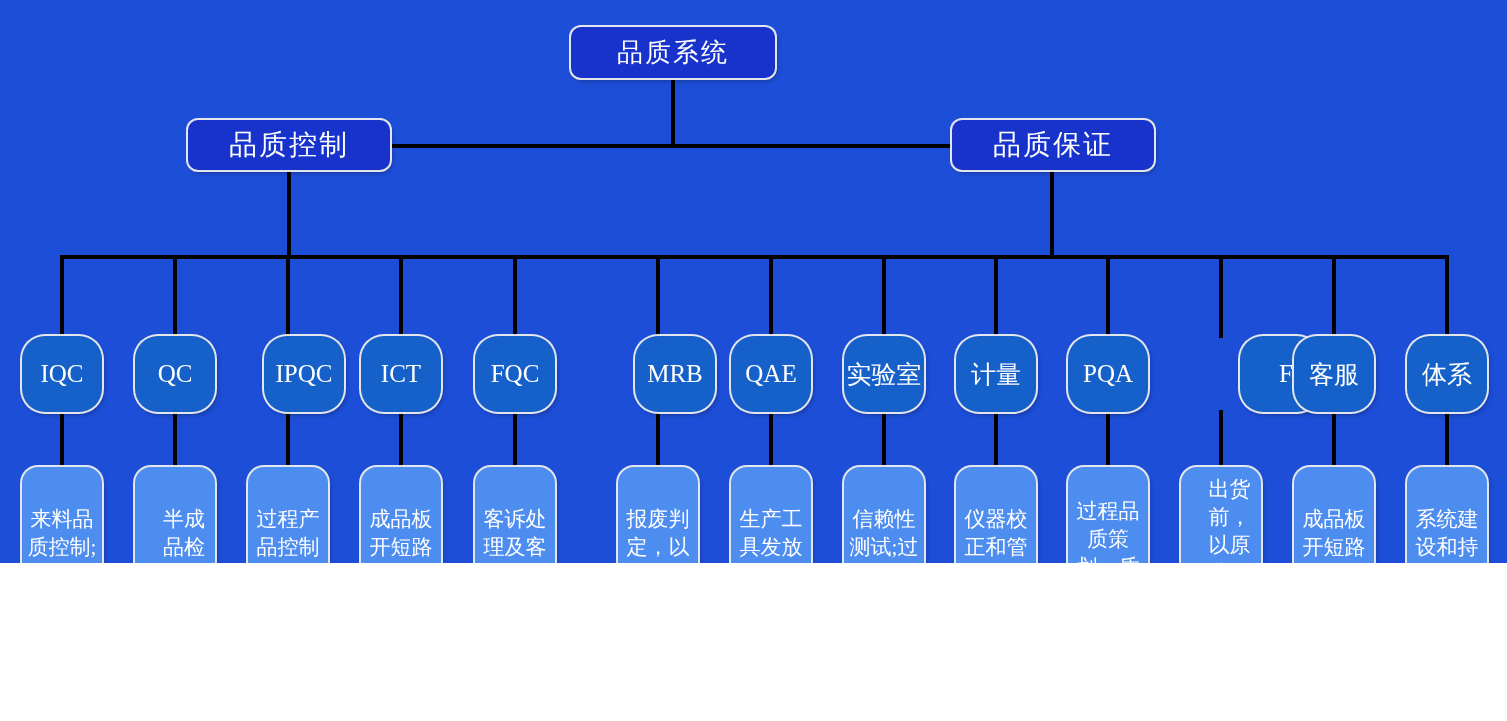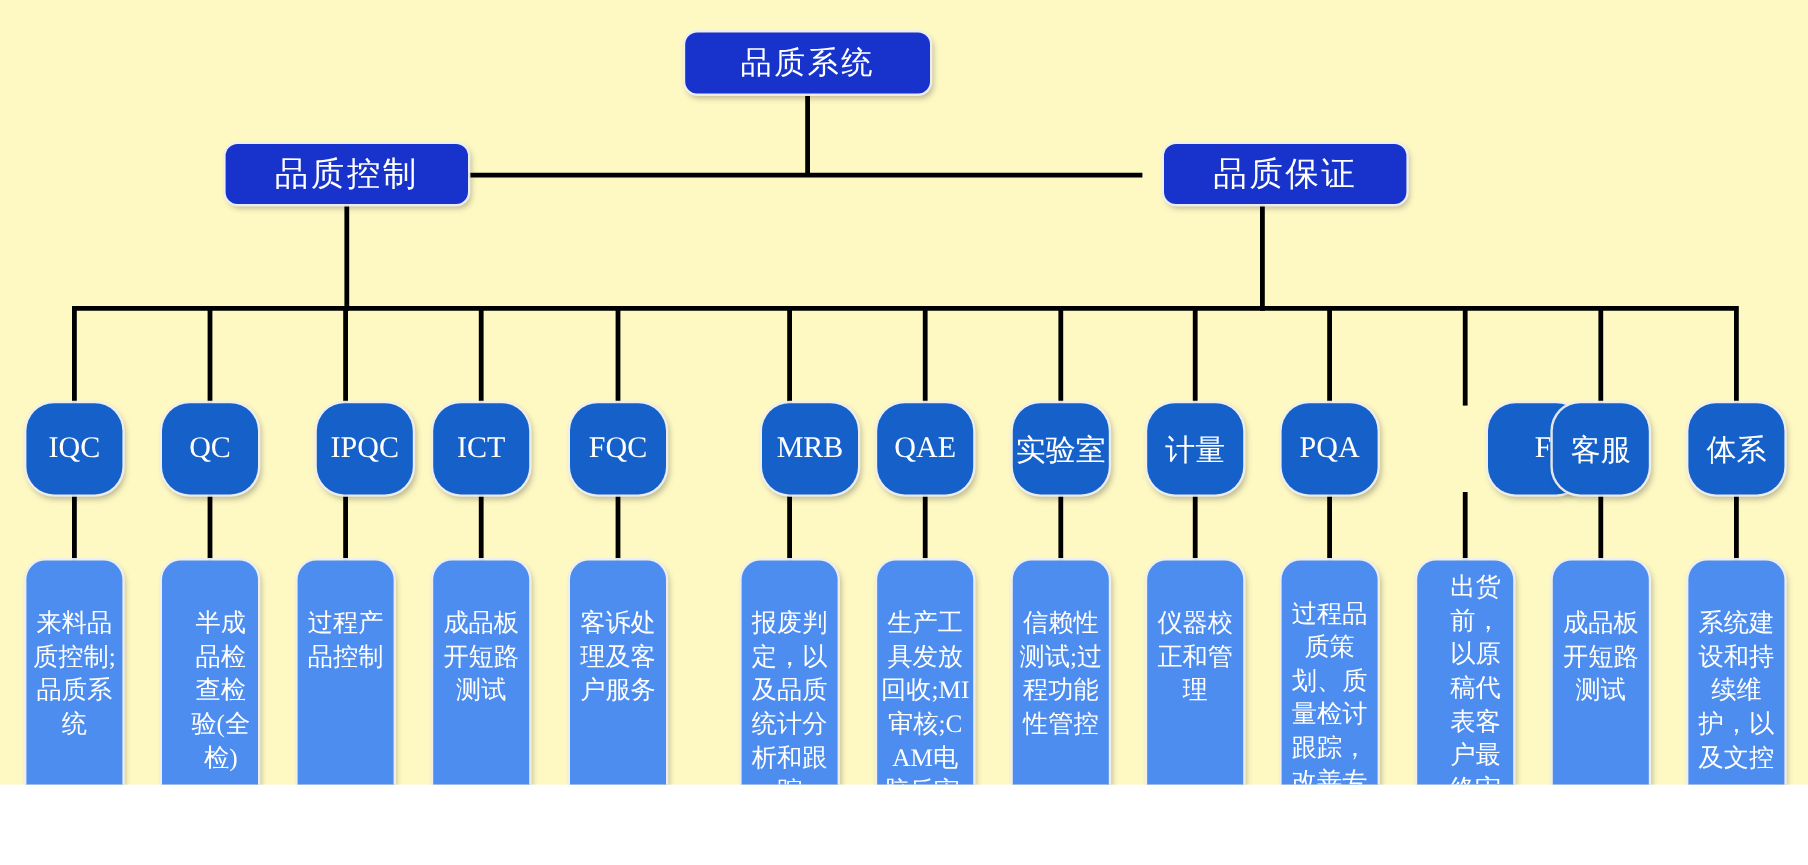--- a/index.html
+++ b/index.html
@@ -4,22 +4,22 @@
 <style>
   html, body {
     margin: 0;
     padding: 0;
     background: #ffffff;
     font-family: "Liberation Serif", "DejaVu Serif", serif;
   }
   .canvas {
     position: relative;
     width: 1507px;
-    height: 654px;
-    background: #fef9c3;
+    height: 563px;
+    background: #1d4ed8;
     overflow: hidden;
   }
   .connectors {
     position: absolute;
     left: 0; top: 0;
     width: 1507px;
     height: 721px;
     pointer-events: none;
   }
   .node {
@@ -117,21 +117,21 @@
     </g>
   </svg>
 
   <div class="node lvl1" style="left:571px; top:27px;">
     <span>品质系统</span>
   </div>
 
   <div class="node lvl2" style="left:188px; top:120px;">
     <span>品质控制</span>
   </div>
-  <div class="node lvl2" style="left:952px; top:120px;margin-left:18px;">
+  <div class="node lvl2" style="left:952px; top:120px;">
     <span>品质保证</span>
   </div>
 
   <div class="node dept" style="left:22px;">
       <span>IQC</span>
     </div>
   <div class="node dept" style="left:135px;">
       <span>QC</span>
     </div>
   <div class="node dept" style="left:264px;">

